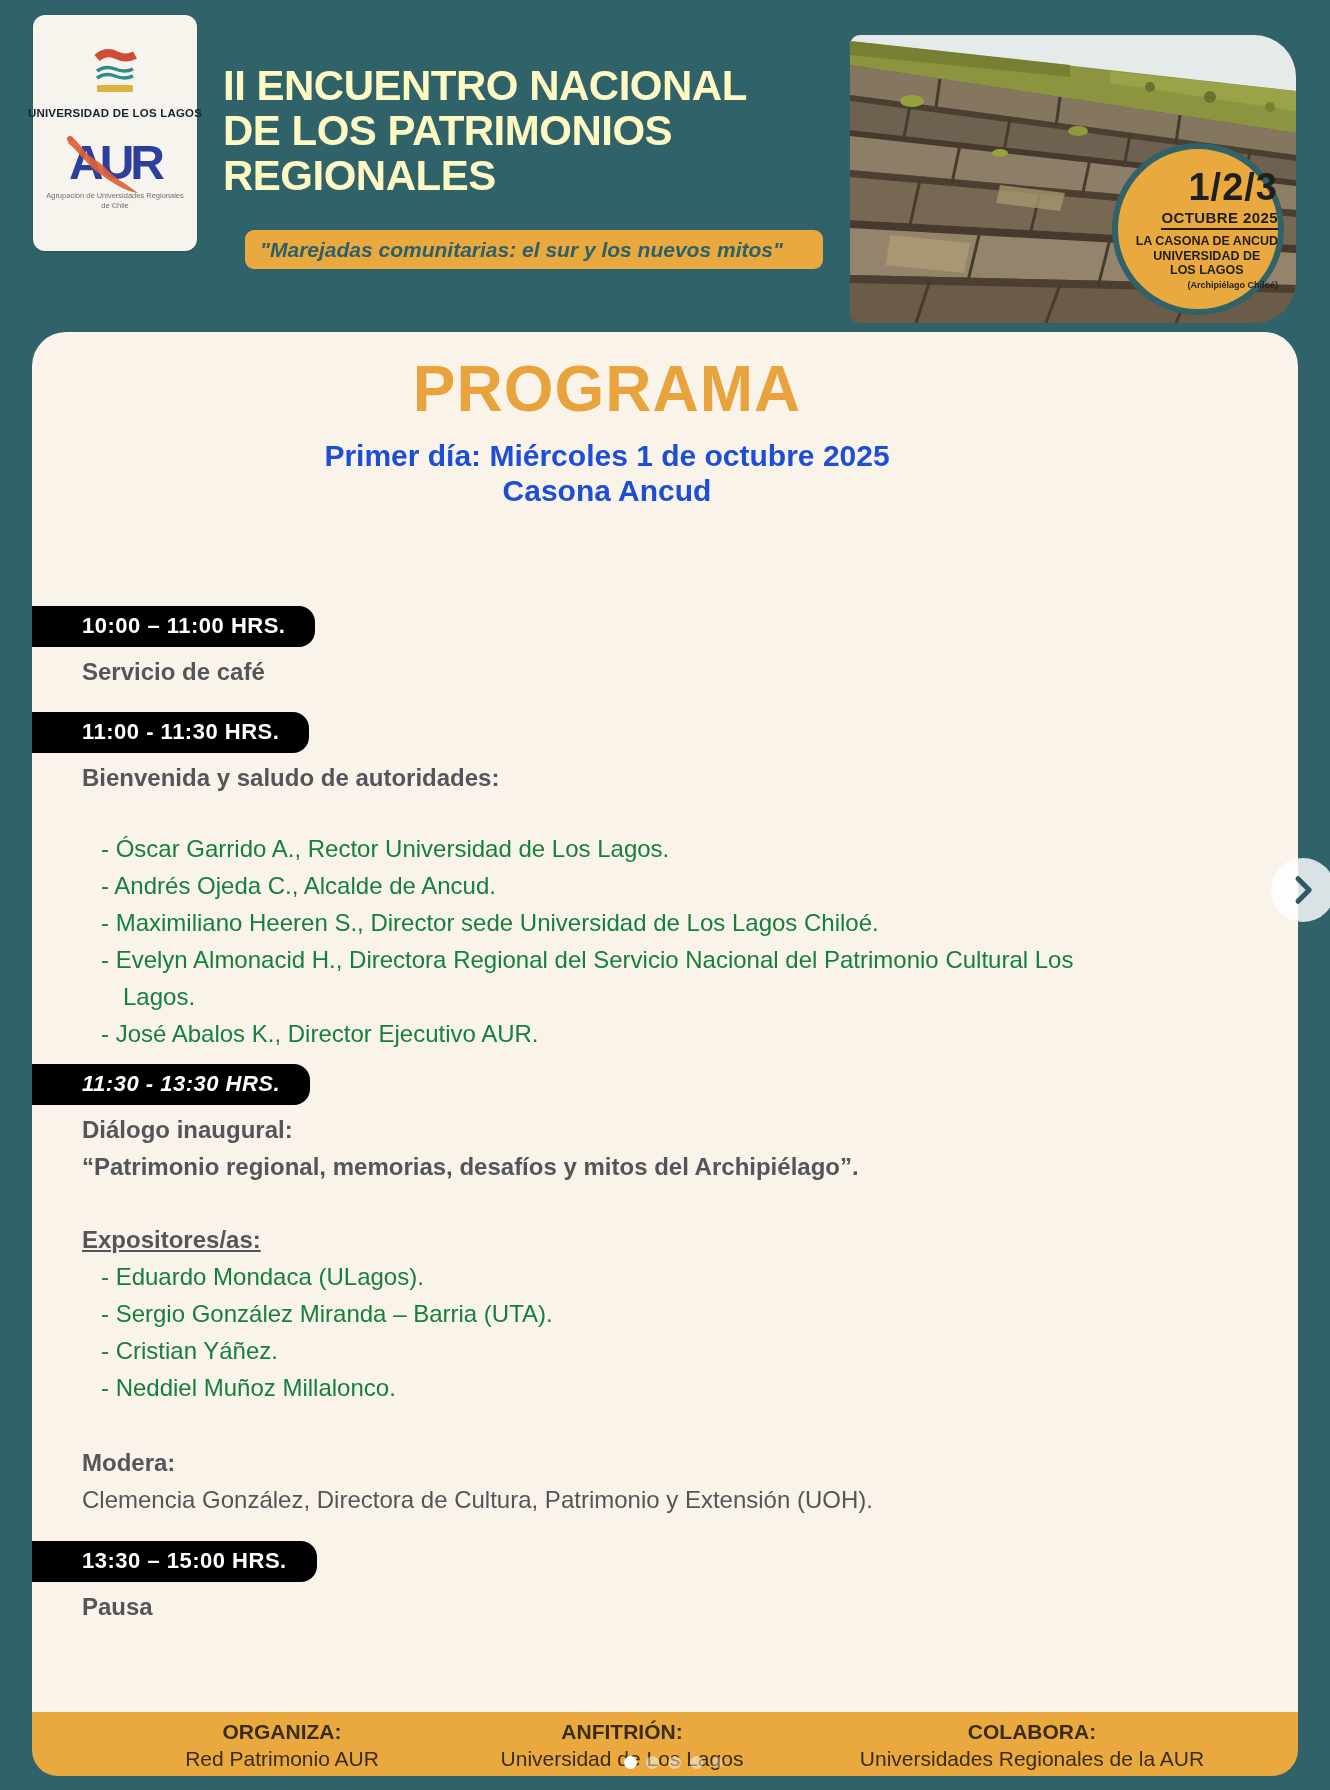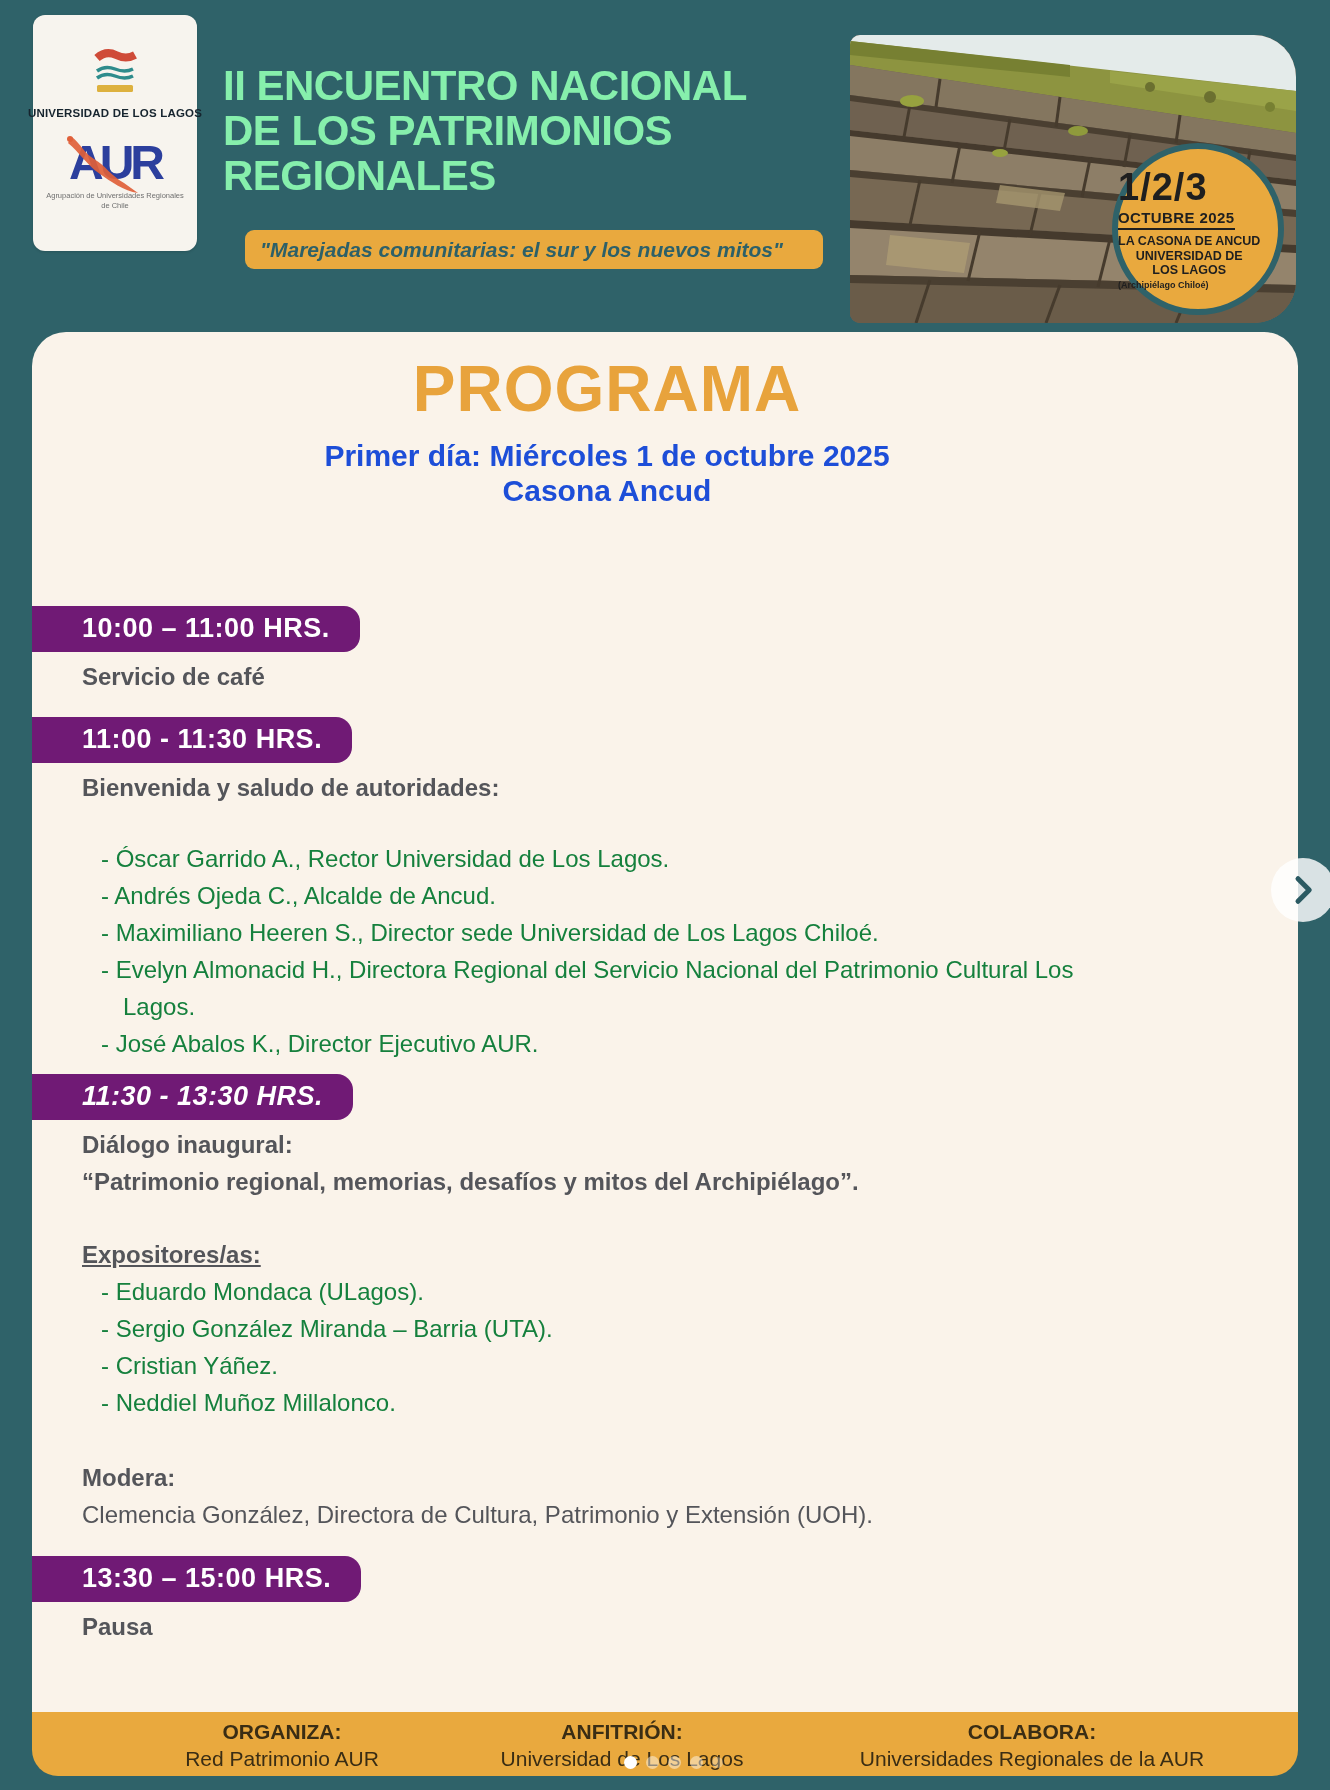--- a/index.html
+++ b/index.html
@@ -17,52 +17,52 @@
     display:flex;flex-direction:column;align-items:center;
     box-shadow:0 1px 3px rgba(0,0,0,.15);
   }
   .uni-waves{margin-top:34px;}
   .uni-name{font-size:11.5px;font-weight:700;color:#16242e;letter-spacing:.2px;margin-top:8px;text-align:center;white-space:nowrap;}
   .aur-wrap{margin-top:20px;position:relative;text-align:center;}
   .aur-letters{font-size:48px;font-weight:700;color:#2c3f9d;letter-spacing:-4px;line-height:1;position:relative;z-index:1;}
   .aur-squiggle{position:absolute;left:8px;top:-6px;z-index:2;pointer-events:none;}
   .aur-caption{font-size:7.5px;color:#6f6f6f;line-height:1.3;margin-top:4px;text-align:center;}
   .title-block{position:absolute;left:223px;top:64px;width:610px;}
-  .title-block h1{margin:0;font-size:42px;line-height:1.07;font-weight:700;color:#86efac;letter-spacing:-.5px;}
+  .title-block h1{margin:0;font-size:42px;line-height:1.07;font-weight:700;color:#fef9c3;letter-spacing:-.5px;}
   .subtitle-pill{
     position:absolute;left:245px;top:230px;width:578px;height:39px;
     background:#e9a93e;border-radius:9px;
     display:flex;align-items:center;padding:0 15px;box-sizing:border-box;
   }
   .subtitle-pill span{color:#2d6068;font-size:21px;font-weight:700;font-style:italic;white-space:nowrap;}
   
   .photo{
     position:absolute;left:850px;top:35px;width:446px;height:288px;
     border-radius:10px 42px 42px 10px;overflow:hidden;background:#6d6154;
   }
   .badge{
     position:absolute;right:12px;bottom:8px;width:172px;height:172px;border-radius:50%;
     background:#e9a93e;border:6px solid #2f6269;box-sizing:border-box;
-    display:flex;flex-direction:column;align-items:flex-start;justify-content:center;text-align:center;
+    display:flex;flex-direction:column;align-items:flex-end;justify-content:center;text-align:center;
   }
   .badge-dates{font-size:38px;font-weight:700;color:#1f1f1f;line-height:1;letter-spacing:1px;}
   .badge-month{font-size:15px;font-weight:700;color:#1f1f1f;border-bottom:2px solid #1f1f1f;padding-bottom:2px;margin:3px 0 4px;letter-spacing:.4px;}
   .badge-venue{font-size:12.5px;font-weight:700;line-height:1.15;color:#1f1f1f;}
   .badge-note{font-size:9px;font-weight:700;color:#1f1f1f;margin-top:2px;}
   
   .card{
     position:absolute;left:32px;top:332px;width:1266px;height:1380px;
     background:#faf3ea;border-radius:34px 34px 0 0;overflow:hidden;
   }
   .center-col{width:1150px;text-align:center;}
   .programa{margin:20px 0 0;font-size:64px;font-weight:700;color:#e8a33c;letter-spacing:1px;}
   .day-heading{margin-top:12px;font-size:30px;font-weight:700;color:#1d4ed8;line-height:1.17;}
   .session-time{
-    display:inline-block;background:#701a75;color:#ffffff;
-    font-size:27px;font-weight:700;letter-spacing:.5px;
+    display:inline-block;background:#000000;color:#ffffff;
+    font-size:22px;font-weight:700;letter-spacing:.5px;
     padding:7px 30px 8px 50px;border-radius:0 16px 16px 0;
   }
   .t{font-size:24px;color:#54555a;padding-left:50px;line-height:37px;margin:0;}
   .strong{font-weight:700;}
   .plain-list{list-style:none;margin:0;padding:0;max-width:1060px;}
   .plain-list li{font-size:24px;color:#15803d;line-height:37px;padding-left:91px;text-indent:-22px;}
   .wrapcap{max-width:1000px;}
   .mt-pill1{margin-top:98px;}
   .mt-pill2{margin-top:22px;}
   .mt-pill3{margin-top:12px;font-style:italic;}

